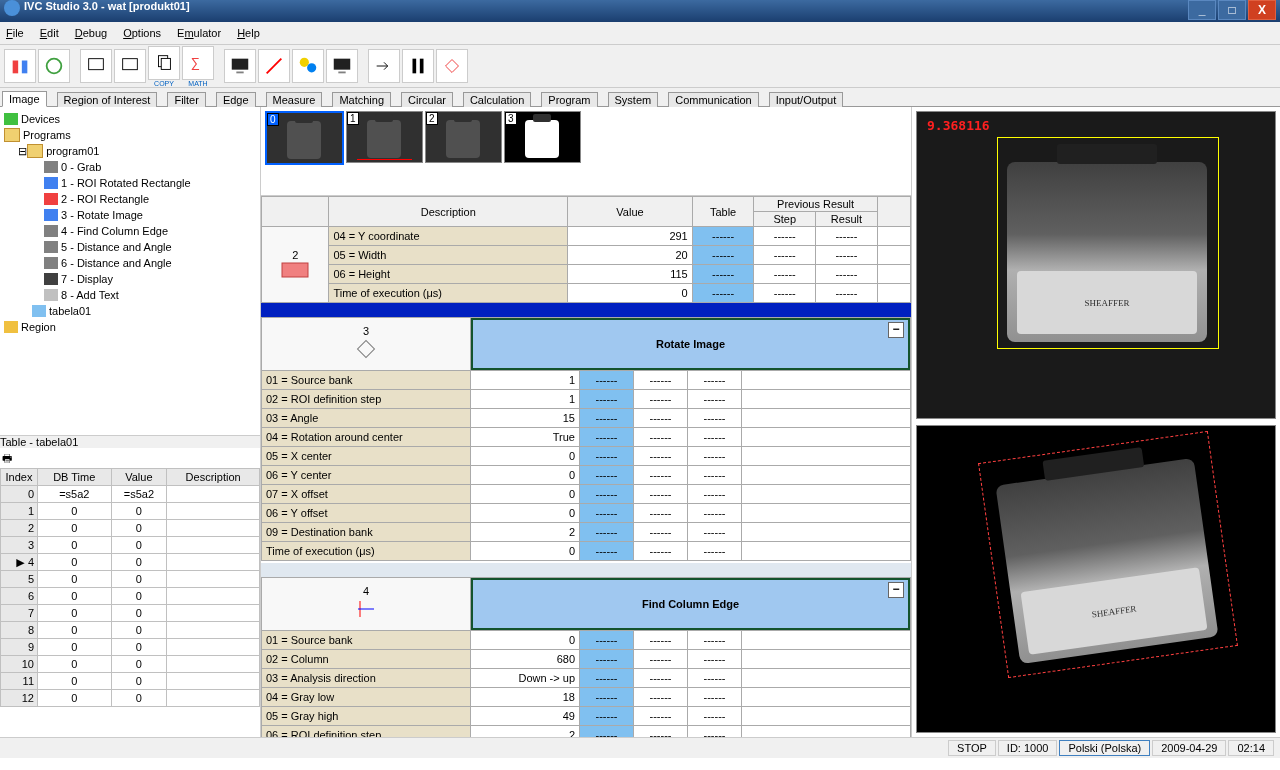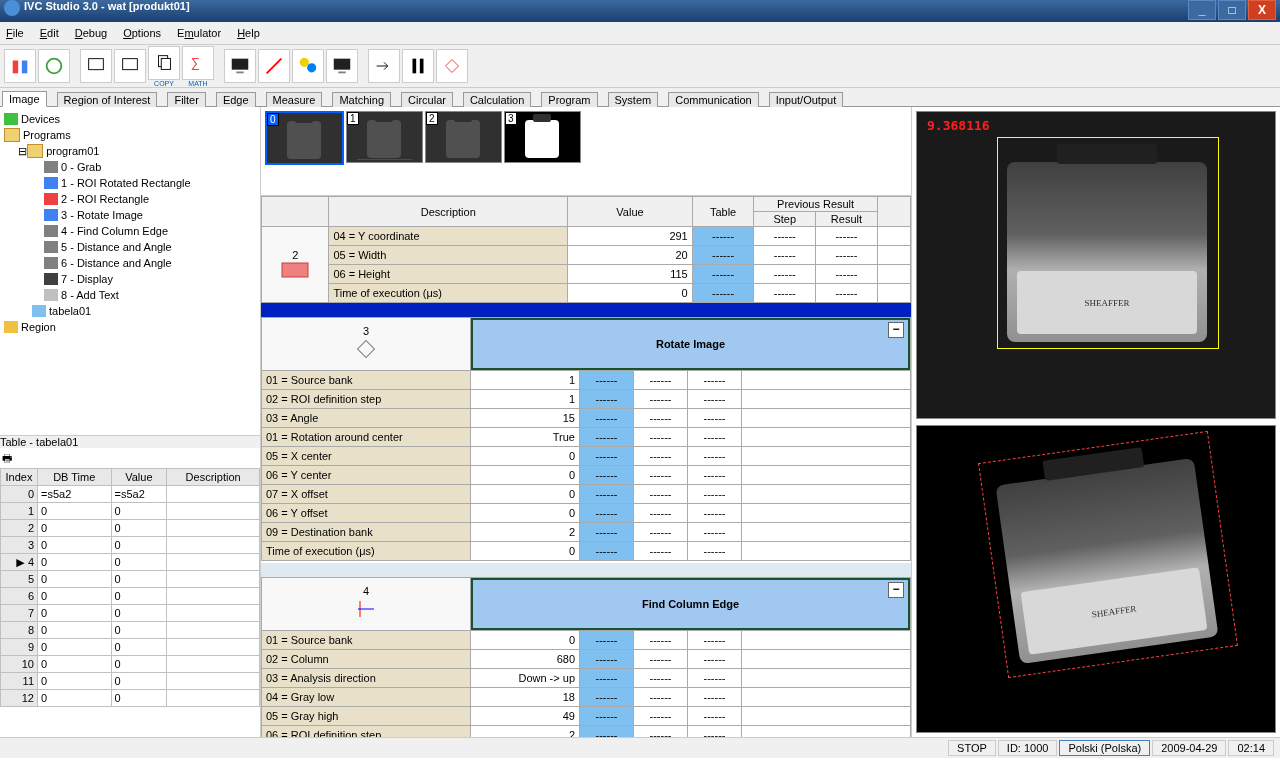--- a/index.html
+++ b/index.html
@@ -31,21 +31,21 @@
 .roi{background:#f04040}
 .rot{background:#4080f0}
 .disp{background:#404040}
 .txt{background:#c0c0c0}
 .tbl{background:#80c0f0}
 .mac{background:#f0c040}
 .tablepane{flex:1;border-top:1px solid #ccc;display:flex;flex-direction:column;overflow:hidden}
 .tablepane .title{background:#f0f0f0}
 .tablepane .smallbtn{width:18px;height:16px;margin:2px}
 .grid{border-collapse:collapse;width:100%}
-.grid th,.grid td{border:1px solid #c0c0c0;padding:1px 3px;font-size:11px;text-align:left;height:14px}
+.grid th,.grid td{border:1px solid #c0c0c0;padding:1px 3px;font-size:11px;text-align:center;height:14px}
 .grid th{background:#e8e8e8;text-align:center;font-weight:normal}
 .grid td.idx{background:#e8e8e8;text-align:right;width:30px}
 .centercol{flex:1;display:flex;flex-direction:column;background:#f0f0f0}
 .thumbs{height:80px;background:#fff;border-bottom:1px solid #ccc;display:flex;padding:4px;gap:2px}
 .thumb{width:75px;height:50px;background:#303030;position:relative;border:1px solid #888}
 .thumb.sel{border:2px solid #0060ff}
 .thumb .num{position:absolute;top:0;left:0;background:#fff;color:#000;font-size:10px;padding:0 2px;border:1px solid #000}
 .thumb.sel .num{background:#0060ff;color:#fff}
 .thumb .bottle{position:absolute;left:20px;top:8px;width:34px;height:38px;background:#505050;border-radius:4px}
 .thumb .bottle::before{content:"";position:absolute;left:8px;top:-6px;width:18px;height:8px;background:#303030;border-radius:2px}
@@ -460,21 +460,21 @@
               </tr>
               <tr>
                 <td class="desc">03 = Angle</td>
                 <td class="val">15</td>
                 <td class="tbl">------</td>
                 <td class="prev">------</td>
                 <td class="prev">------</td>
                 <td></td>
               </tr>
               <tr>
-                <td class="desc">01 = Rotation around center</td>
+                <td class="desc">04 = Rotation around center</td>
                 <td class="val">True</td>
                 <td class="tbl">------</td>
                 <td class="prev">------</td>
                 <td class="prev">------</td>
                 <td></td>
               </tr>
               <tr>
                 <td class="desc">05 = X center</td>
                 <td class="val">0</td>
                 <td class="tbl">------</td>

